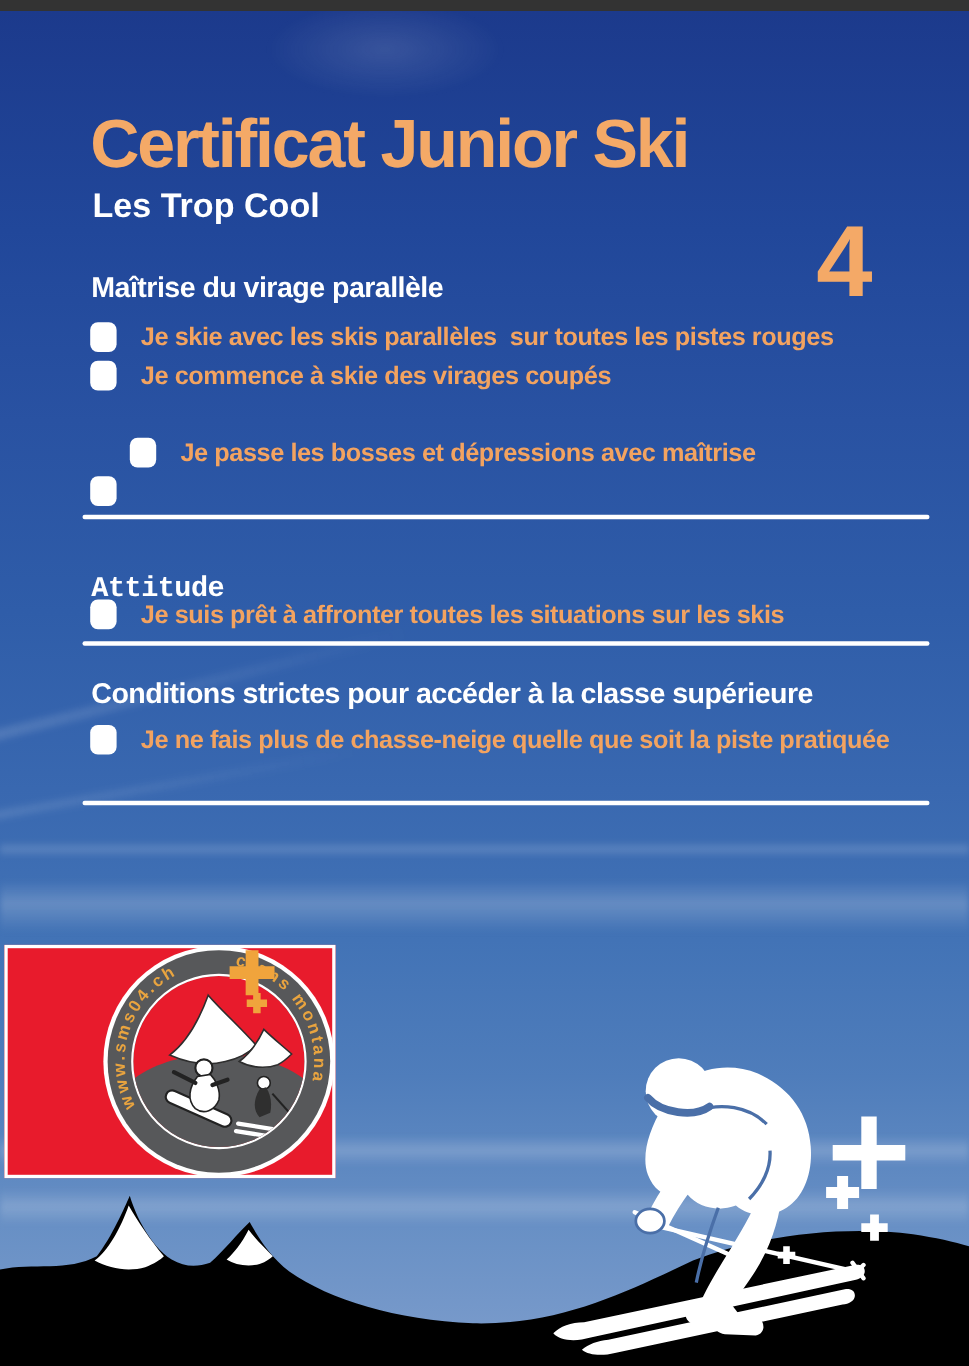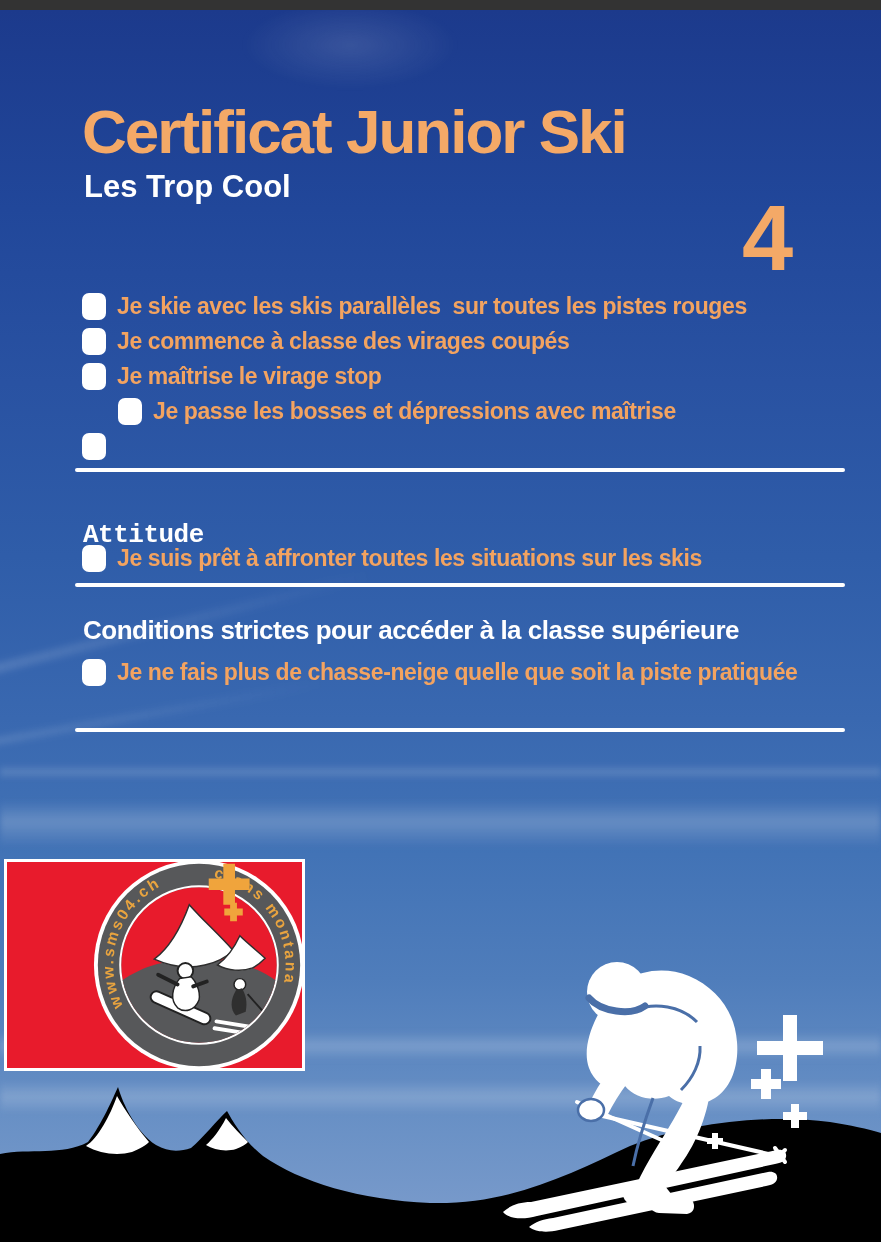--- a/index.html
+++ b/index.html
@@ -27,21 +27,21 @@
   .c-band3{left:0; top:1022px; width:881px; height:28px;
     background:linear-gradient(180deg, rgba(255,255,255,0), rgba(205,217,235,.28), rgba(255,255,255,0));}
   .c-band4{left:0; top:1070px; width:881px; height:34px;
     background:linear-gradient(180deg, rgba(255,255,255,0), rgba(214,224,240,.25), rgba(255,255,255,0));}
 
   
   .title{left:82px; top:86px; font-size:62px; font-weight:bold; letter-spacing:-2px; color:#f4a967; white-space:nowrap; z-index:2;}
   .subtitle{left:84px; top:159px; font-size:31px; font-weight:bold; color:#ffffff; white-space:nowrap; z-index:2;}
   .level{left:742px; top:182px; font-size:92px; font-weight:bold; color:#f4a967; line-height:1; z-index:2;}
   .sec-heading{font-size:26px; font-weight:bold; color:#ffffff; letter-spacing:-0.5px; white-space:nowrap; z-index:2;}
-  .row{display:flex; align-items:center; gap:11px; z-index:2;}
+  .row{display:flex; align-items:center; gap:22px; z-index:2;}
   .chk{width:24px; height:27px; background:#ffffff; border-radius:7px; flex:0 0 auto;}
   .item-label{font-size:23px; font-weight:bold; color:#f3a360; letter-spacing:-0.4px; white-space:pre; line-height:27px;}
   .rule{left:75px; width:770px; height:4px; background:#ffffff; border-radius:2px; z-index:2;}
 
   
   .logo-rect{left:4px; top:849px; width:301px; height:212px; background:#e81b2c;
     border:3px solid #ffffff; box-sizing:border-box; z-index:3;}
   .badge{left:92px; top:848px; width:214px; height:214px; z-index:4;}
 
   .mountains{left:0; top:1072px; width:881px; height:170px; z-index:5;}
@@ -59,32 +59,29 @@
   <div class="cloud c-streak2"></div>
   <div class="cloud c-band1"></div>
   <div class="cloud c-band2"></div>
   <div class="cloud c-band3"></div>
   <div class="cloud c-band4"></div>
 
   <div class="abs title">Certificat Junior Ski</div>
   <div class="abs subtitle">Les Trop Cool</div>
   <div class="abs level">4</div>
 
+  <div class="abs sec-heading" style="left:83px; top:236px;">Maîtrise du virage parallèle</div>
 
   <div class="abs row" style="left:82px; top:283px;">
     <div class="chk"></div>
     <div class="item-label">Je skie avec les skis parallèles  sur toutes les pistes rouges</div>
   </div>
   <div class="abs row" style="left:82px; top:318px;">
     <div class="chk"></div>
-    <div class="item-label">Je commence à classe des virages coupés</div>
-  </div>
-  <div class="abs row" style="left:82px; top:353px;">
-    <div class="chk"></div>
-    <div class="item-label">Je maîtrise le virage stop</div>
+    <div class="item-label">Je commence à skie des virages coupés</div>
   </div>
   <div class="abs row" style="left:82px; top:388px;padding-left:36px;">
     <div class="chk"></div>
     <div class="item-label">Je passe les bosses et dépressions avec maîtrise</div>
   </div>
   <div class="abs row" style="left:82px; top:423px;">
     <div class="chk"></div>
   </div>
 
   <div class="abs rule" style="top:458px;"></div>

